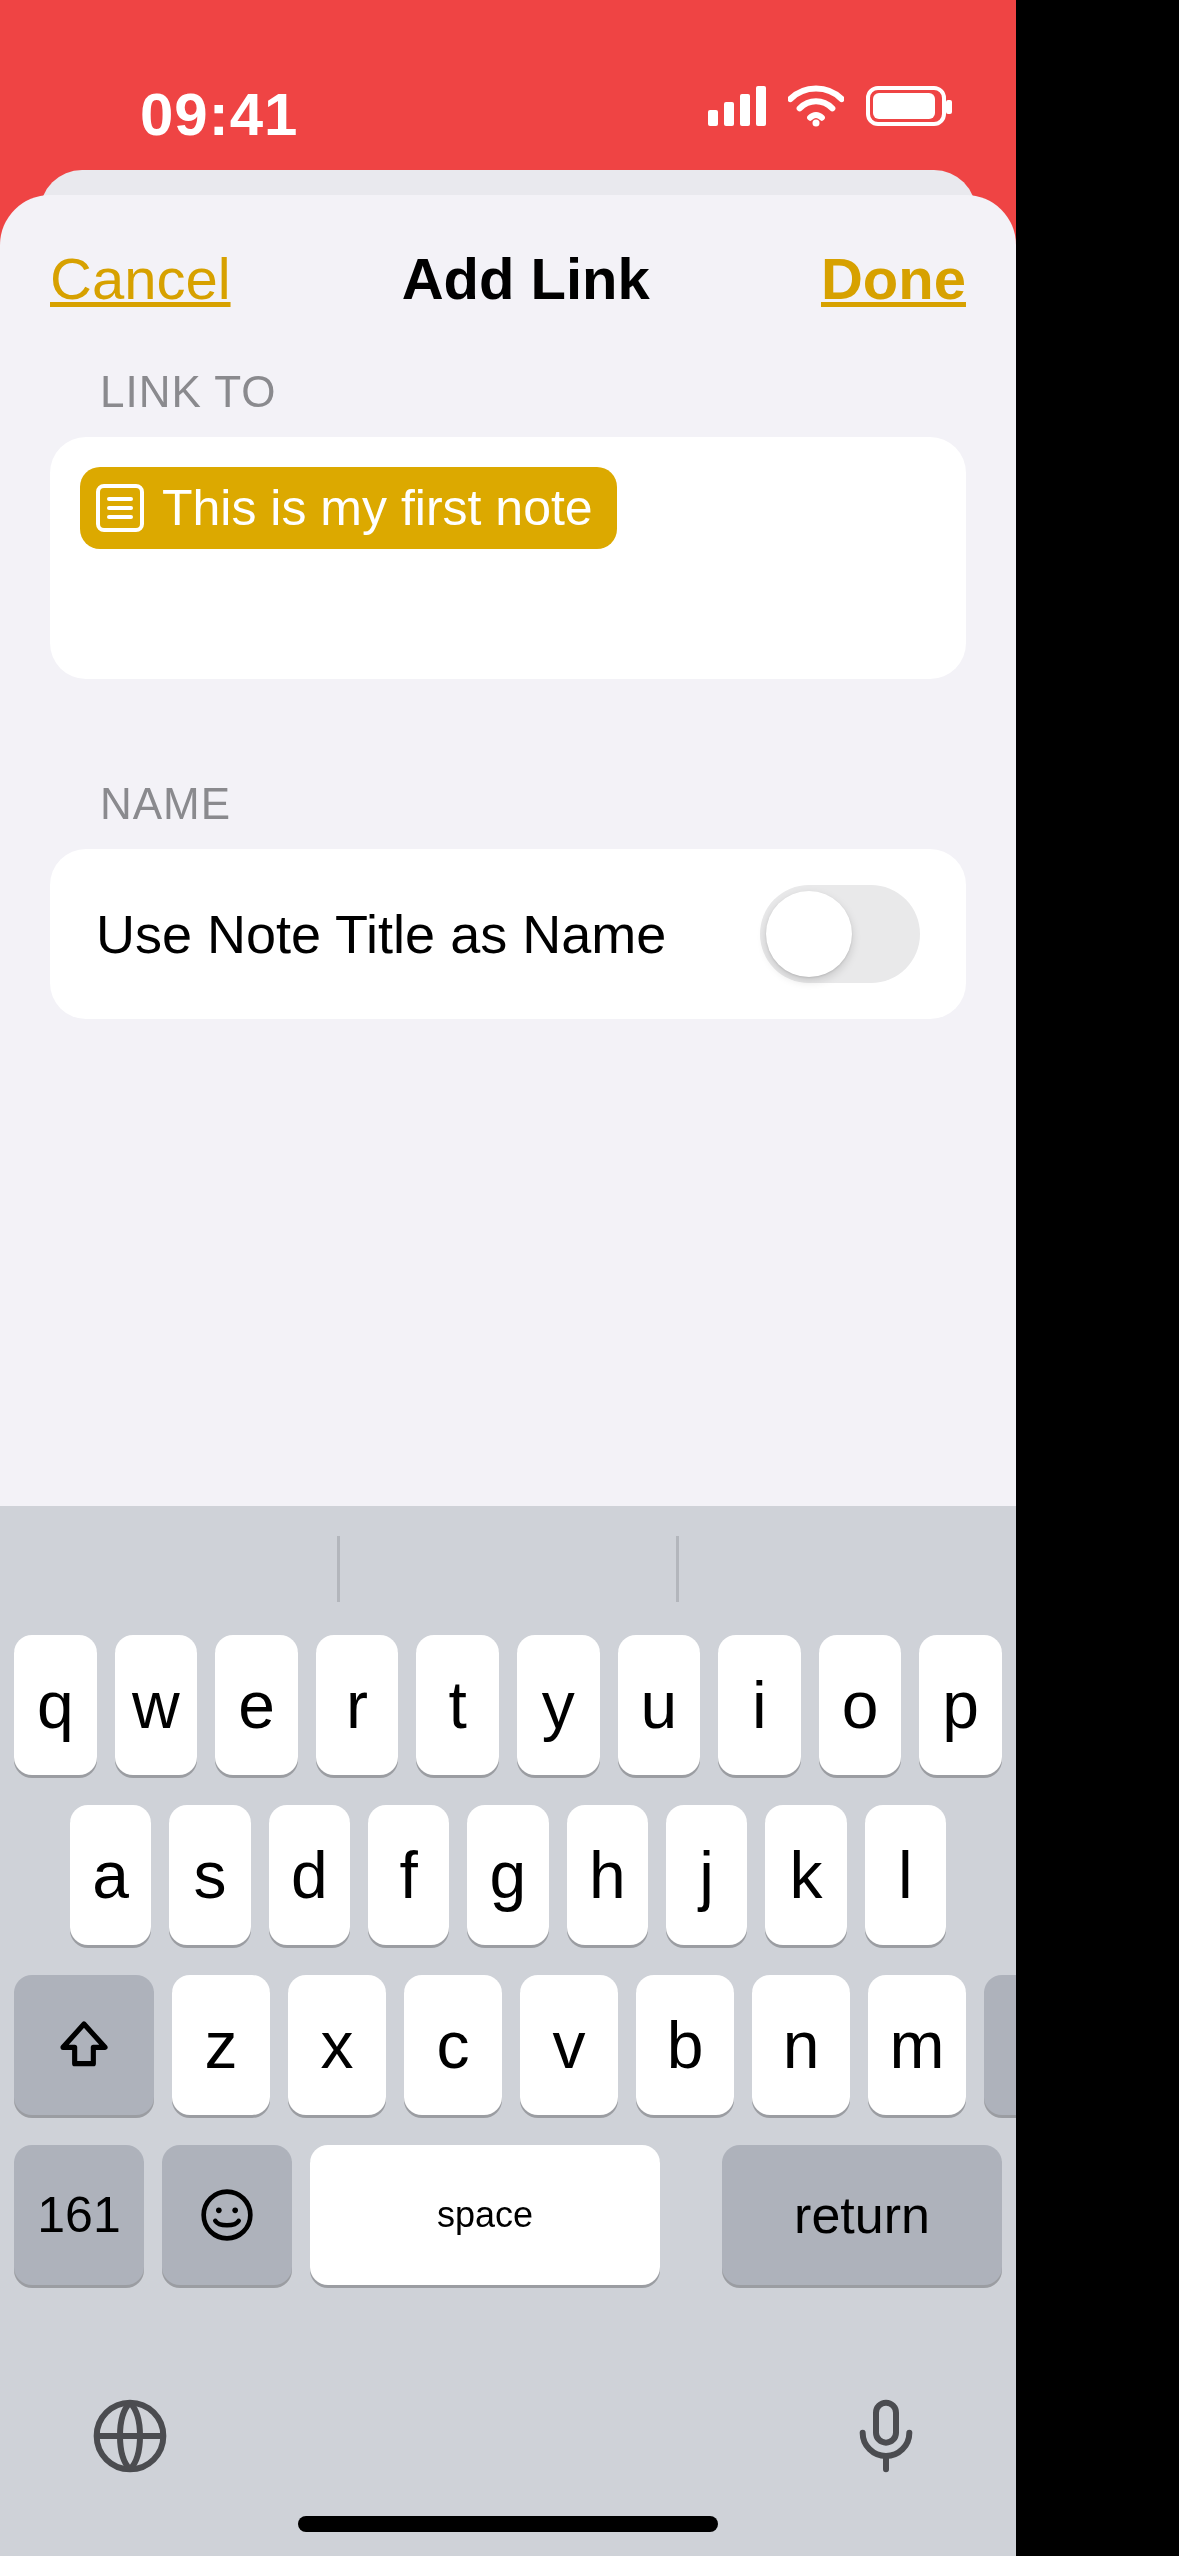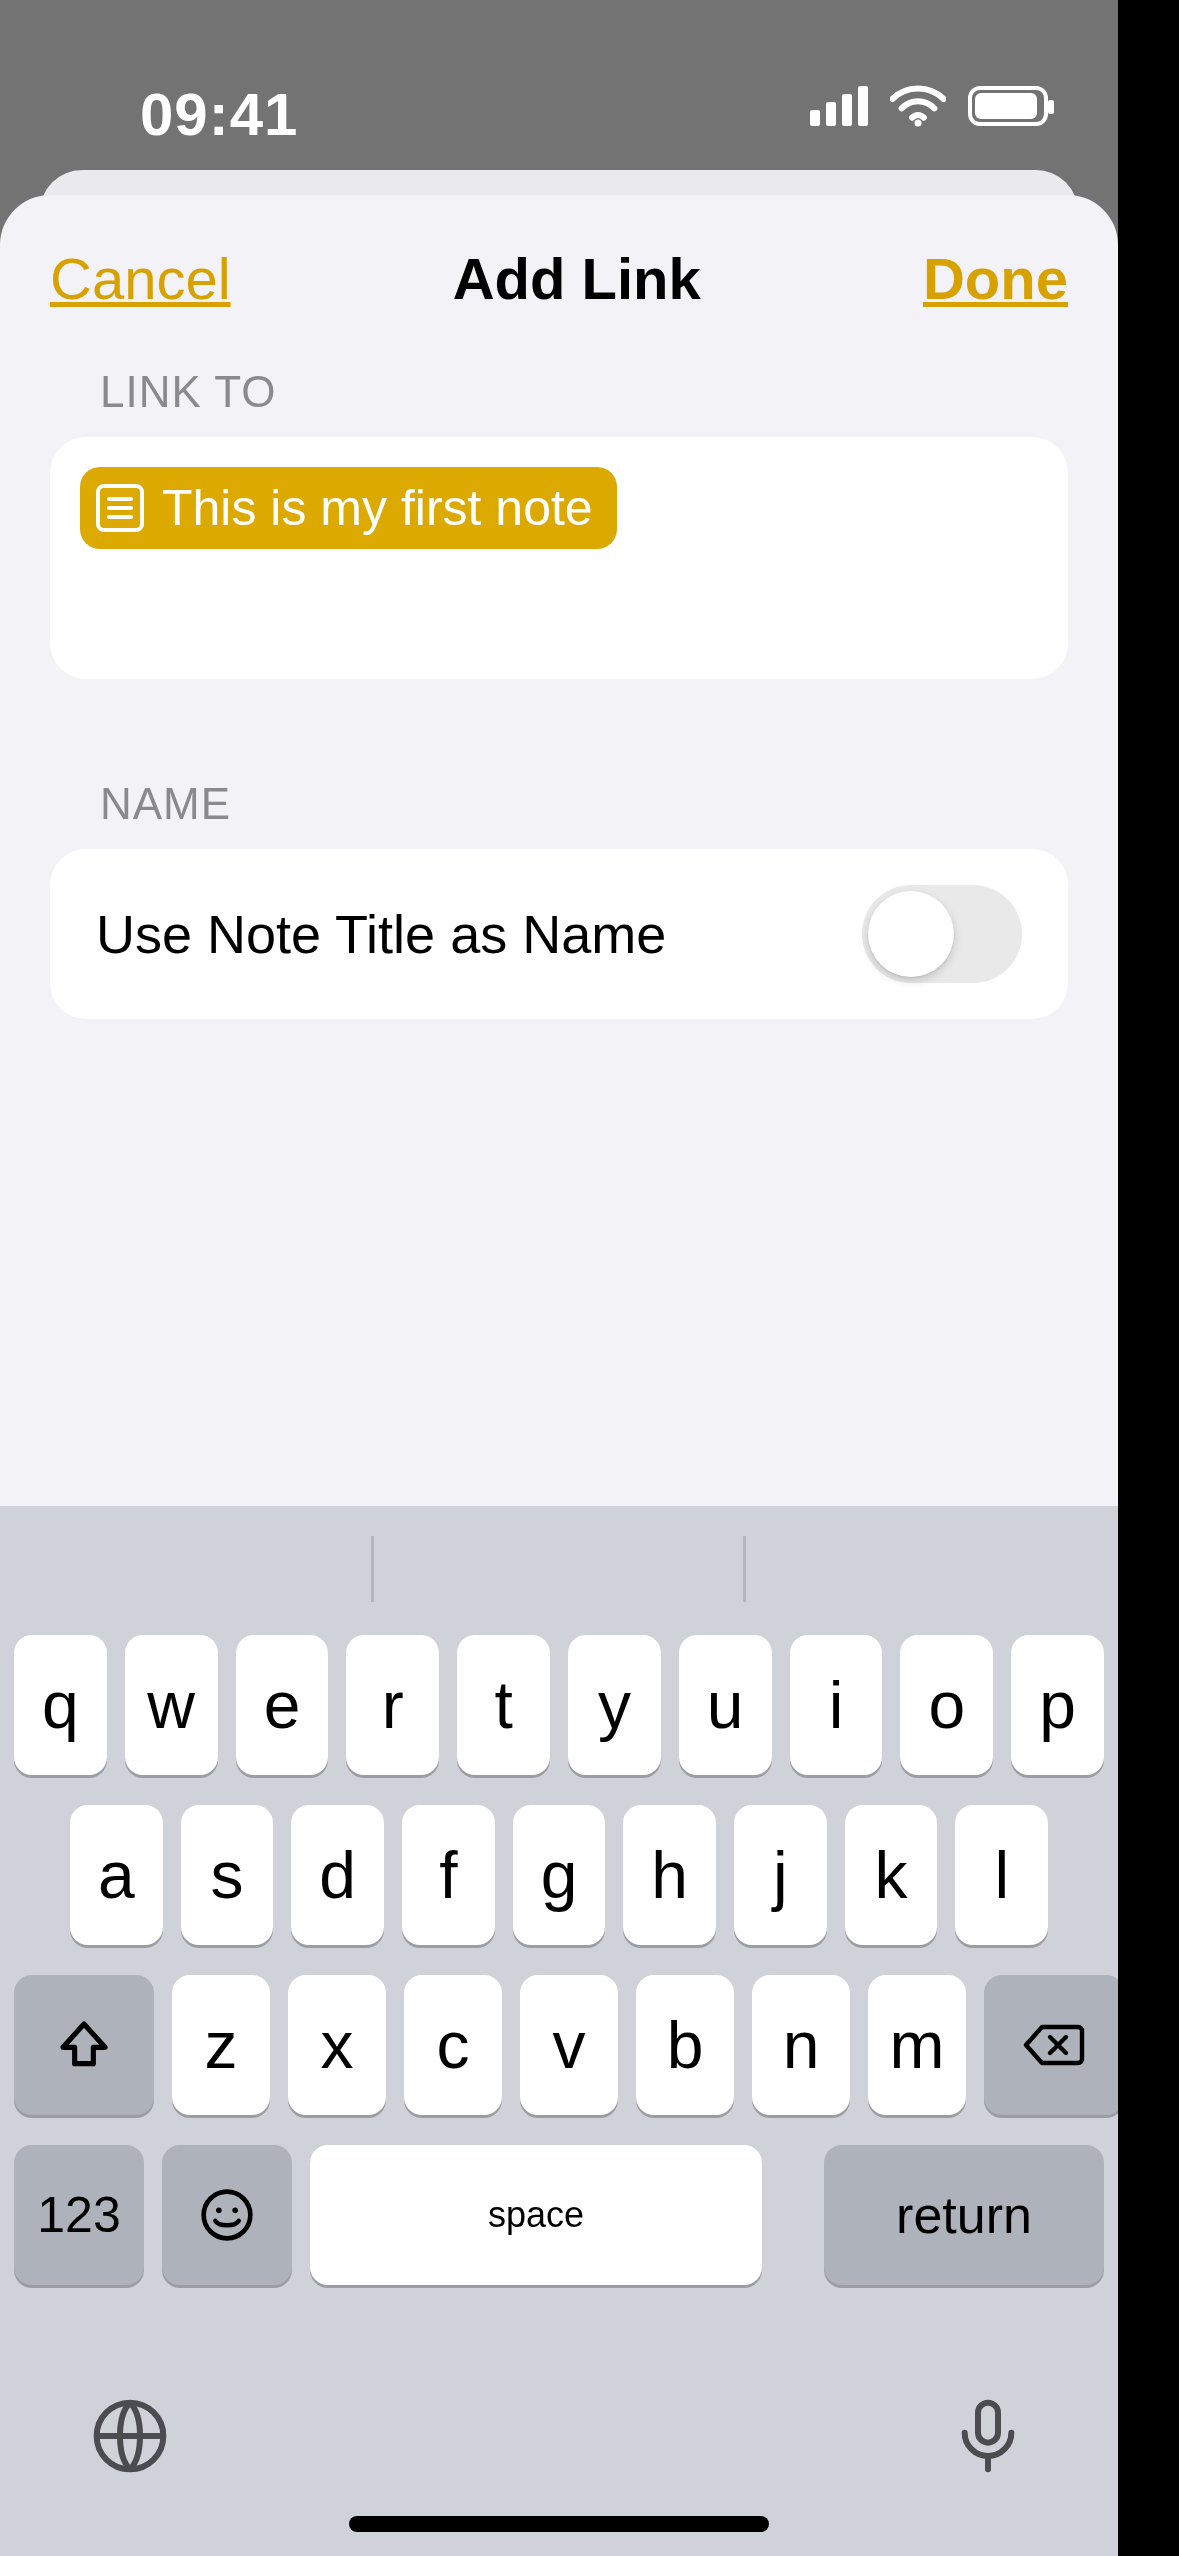--- a/index.html
+++ b/index.html
@@ -1,17 +1,17 @@
 <!DOCTYPE html>
 <html><head>
 <meta charset="utf-8">
 <style>
   * { box-sizing: border-box; margin: 0; padding: 0; -webkit-font-smoothing: antialiased; }
   html, body { width: 1179px; height: 2556px; font-family: -apple-system, "Helvetica Neue", Arial, sans-serif; background: #000; overflow: hidden; }
-  .device { width: 1118px; height: 2556px; position: relative; background: #737373; }
+  .device { width: 1016px; height: 2556px; position: relative; background: #ef4444; }
 
   
   .status-bar { position: absolute; top: 0; left: 0; right: 0; height: 180px; color: #fff; }
   .status-time { position: absolute; left: 140px; top: 80px; font-size: 60px; font-weight: 600; letter-spacing: 1px; }
   .status-icons { position: absolute; right: 70px; top: 85px; display: flex; align-items: center; gap: 22px; }
   .signal { display: flex; align-items: flex-end; gap: 6px; }
   .signal span { width: 10px; background: #fff; border-radius: 2px; display: block; }
   .signal span:nth-child(1){height:16px}
   .signal span:nth-child(2){height:24px}
   .signal span:nth-child(3){height:32px}
@@ -181,21 +181,21 @@
             <div class="key letter">m</div>
           </div>
           <div class="key special backspace">
             <svg width="64" height="48" viewBox="0 0 32 24" fill="none" stroke="#000" stroke-width="2.2" stroke-linejoin="round">
                 <path d="M10 3 H28 A2 2 0 0 1 30 5 V19 A2 2 0 0 1 28 21 H10 L2 12 Z"></path>
                 <path d="M14 8 L22 16 M22 8 L14 16" stroke-linecap="round"></path>
               </svg>
           </div>
         </div>
         <div class="kb-row">
-          <div class="key special num">123</div>
+          <div class="key special num">161</div>
           <div class="key special emoji">
             <svg width="56" height="56" viewBox="0 0 24 24" fill="none" stroke="#000" stroke-width="2">
                 <circle cx="12" cy="12" r="10"></circle>
                 <circle cx="8.5" cy="10" r="1.2" fill="#000" stroke="none"></circle>
                 <circle cx="15.5" cy="10" r="1.2" fill="#000" stroke="none"></circle>
                 <path d="M7 14.5 C8.5 17 15.5 17 17 14.5" stroke-linecap="round"></path>
               </svg>
           </div>
           <div class="key space">space</div>
           <div class="key return">return</div>

